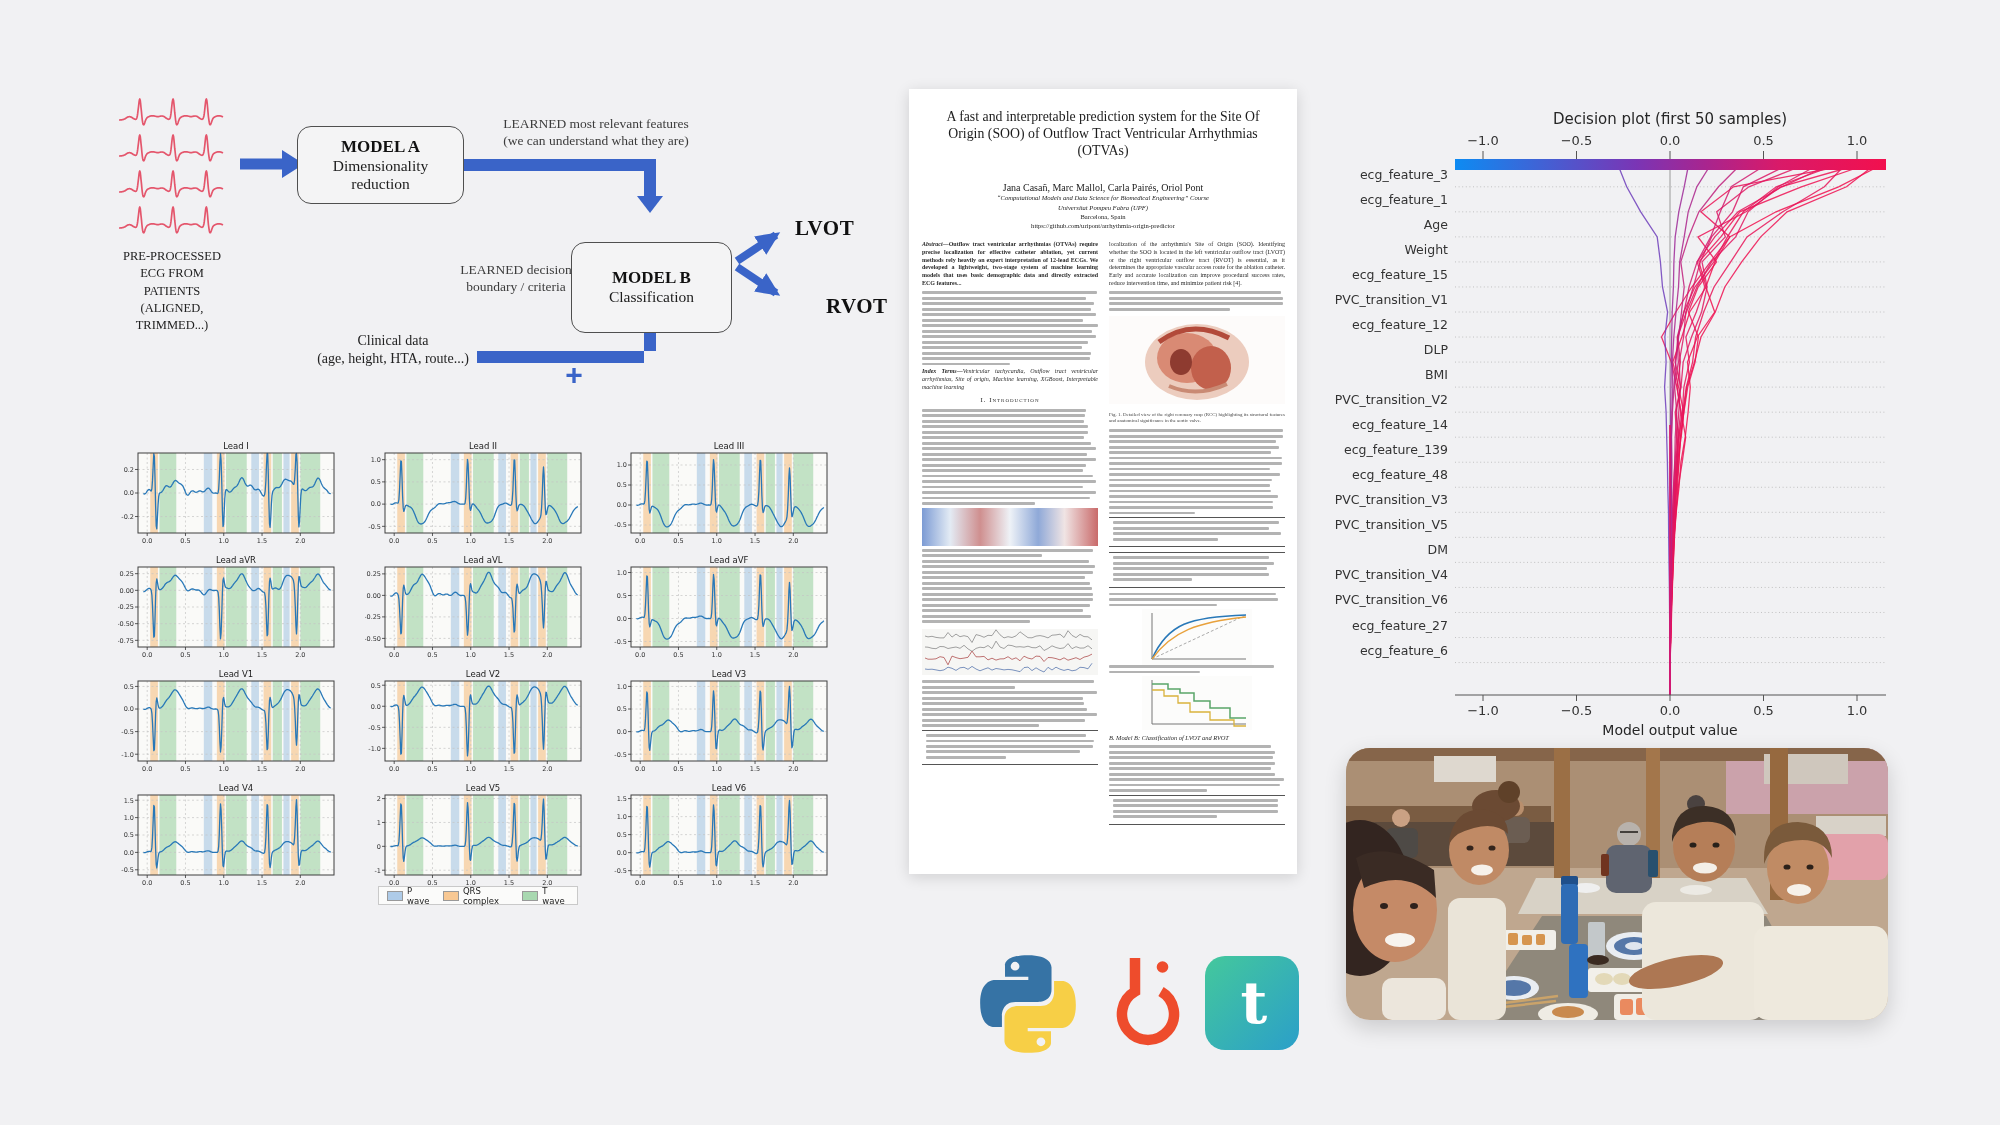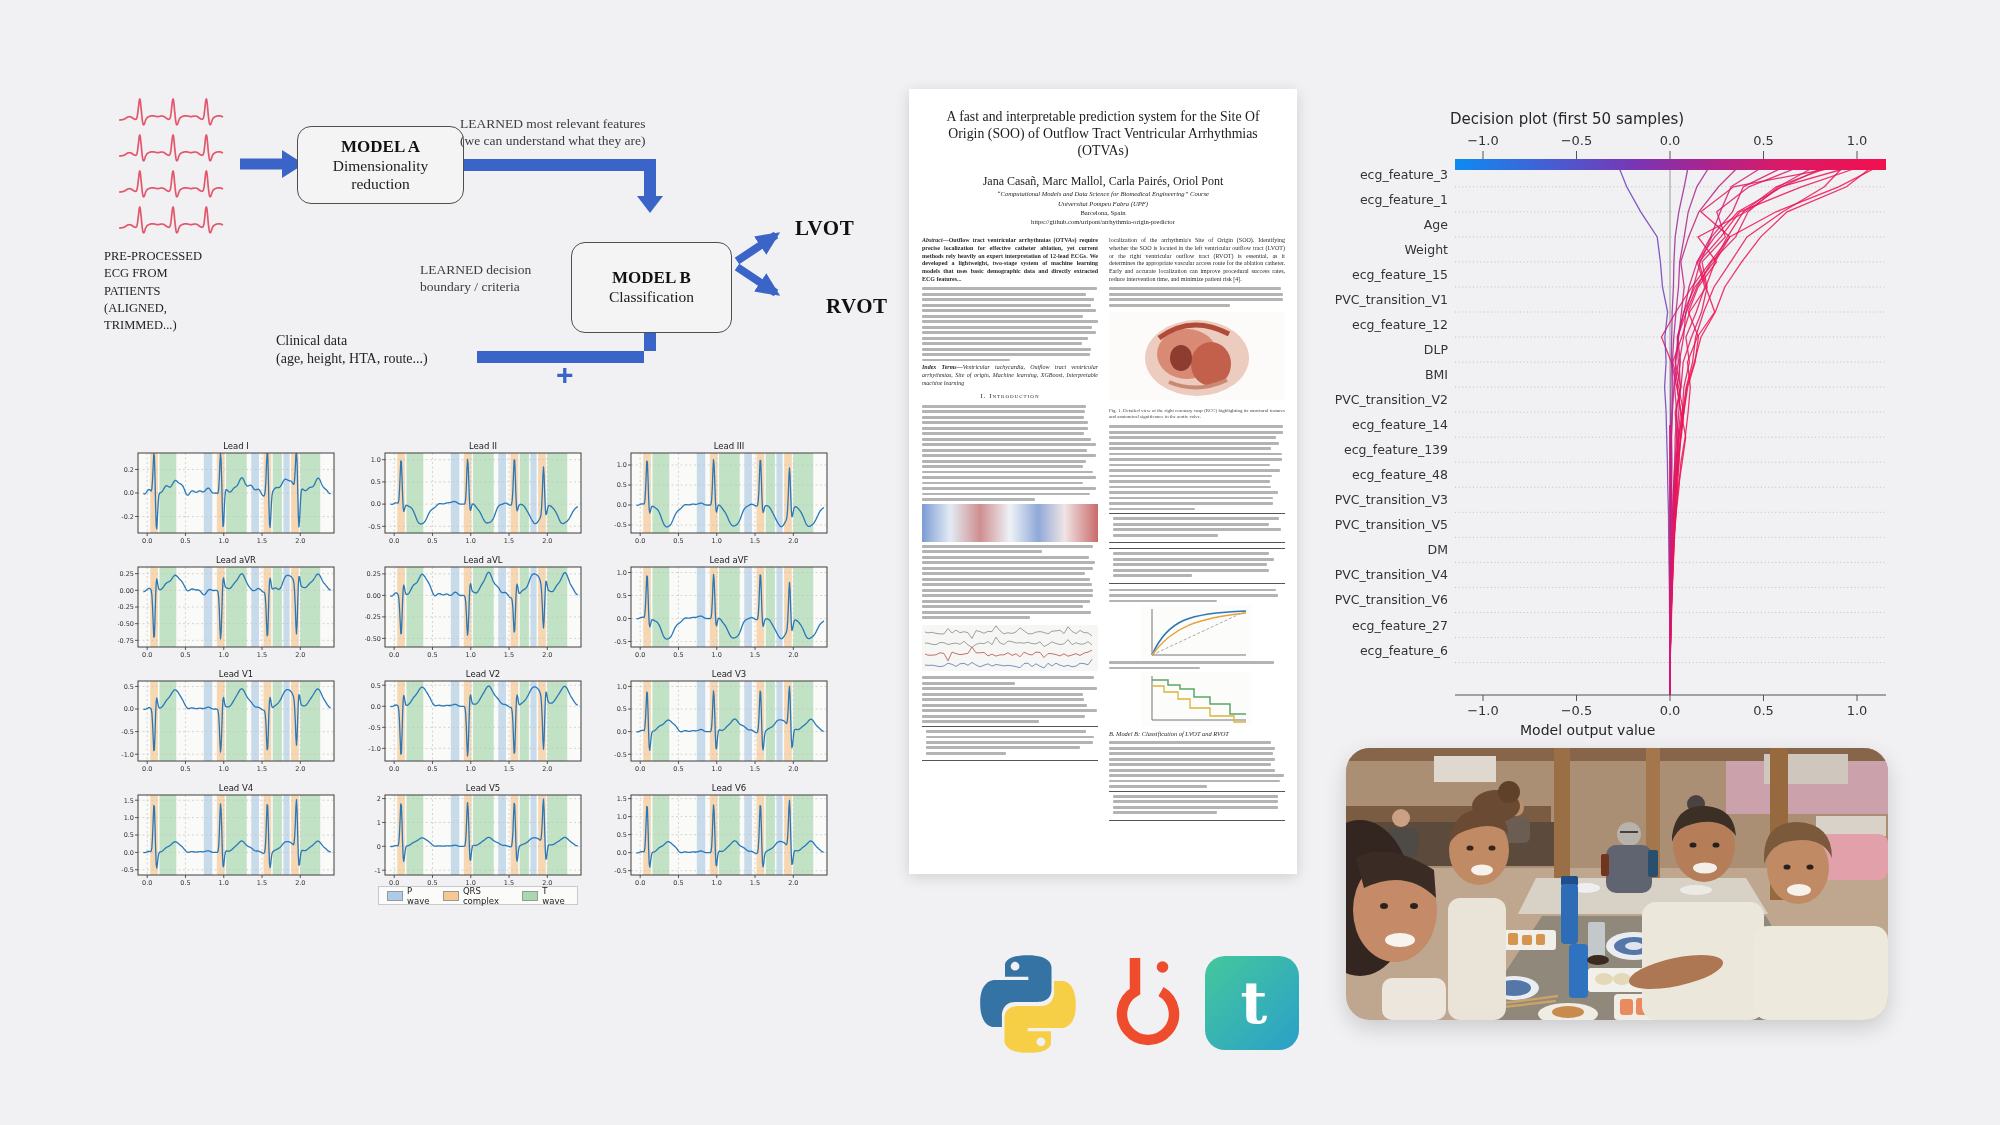--- a/index.html
+++ b/index.html
@@ -1,21 +1,21 @@
 <!DOCTYPE html>
 <html><head>
 <meta charset="utf-8">
 <style>
   html,body{margin:0;padding:0;background:#dcdce0;}
   #stage{position:relative;width:2000px;height:1125px;background:#f1f1f3;overflow:hidden;
          font-family:"Liberation Sans","DejaVu Sans",sans-serif;}
   .abs{position:absolute;}
   .pre{white-space:pre-line;}
   .ser{font-family:"Liberation Serif","DejaVu Serif",serif;}
-  .ctr{text-align:left;}
+  .ctr{text-align:center;}
 
   
   .mbox{border:1.5px solid #4f4f4f;border-radius:14px;background:#f4f4f5;
         display:flex;flex-direction:column;align-items:center;justify-content:center;}
   .mbox .t1{font-weight:bold;font-size:17px;color:#111;}
   .mbox .t2{font-size:15.5px;color:#1c1c1c;line-height:1.18;text-align:center;}
   .dlabel{color:#3c3c3c;font-size:13.5px;line-height:1.28;}
   .outlbl{font-weight:bold;font-size:21px;color:#101010;letter-spacing:.5px;}
 
   
@@ -24,21 +24,21 @@
     background:#fbfbfa;display:flex;align-items:center;gap:9px;padding:0 8px;box-sizing:border-box;}
   .lgi{display:flex;align-items:center;gap:4px;font-size:8.5px;color:#222;
        font-family:"DejaVu Sans","Liberation Sans",sans-serif;}
   .lgsw{width:16px;height:8px;border:.5px solid #999;display:inline-block;}
 
   
   #paper{left:909px;top:89px;width:388px;height:785px;background:#ffffff;
          box-shadow:0 3px 14px rgba(0,0,0,.14);overflow:hidden;
          font-family:"Liberation Serif","DejaVu Serif",serif;color:#1c1c1c;}
   #paper .ptitle{margin:20px 24px 0;font-size:13.8px;line-height:1.22;text-align:center;}
-  #paper .pauth{margin-top:15px;font-size:12px;text-align:center;}
+  #paper .pauth{margin-top:23px;font-size:10px;text-align:center;}
   #paper .paff{font-size:6.6px;font-style:italic;text-align:center;line-height:1.4;}
   #paper .paffn{font-size:6.6px;text-align:center;line-height:1.4;}
   #paper .cols{display:flex;gap:11px;margin:11px 13px 0;}
   #paper .col{width:176px;font-size:6px;line-height:1.28;text-align:justify;color:#2a2a2a;}
   #paper .col p{margin:0 0 4px;}
   .bar{height:2.8px;background:#b3b3b3;margin-bottom:2.7px;border-radius:1px;}
   .sec{font-size:6.8px;text-align:center;letter-spacing:1px;margin:5px 0 4px;font-variant:small-caps;}
   .secb{font-size:6.4px;font-style:italic;margin:4px 0 3px;text-align:left;}
   .figcap{font-size:4.9px;color:#444;line-height:1.25;text-align:justify;margin:2px 0 5px;}
   .pfig{margin:3px 0;}

